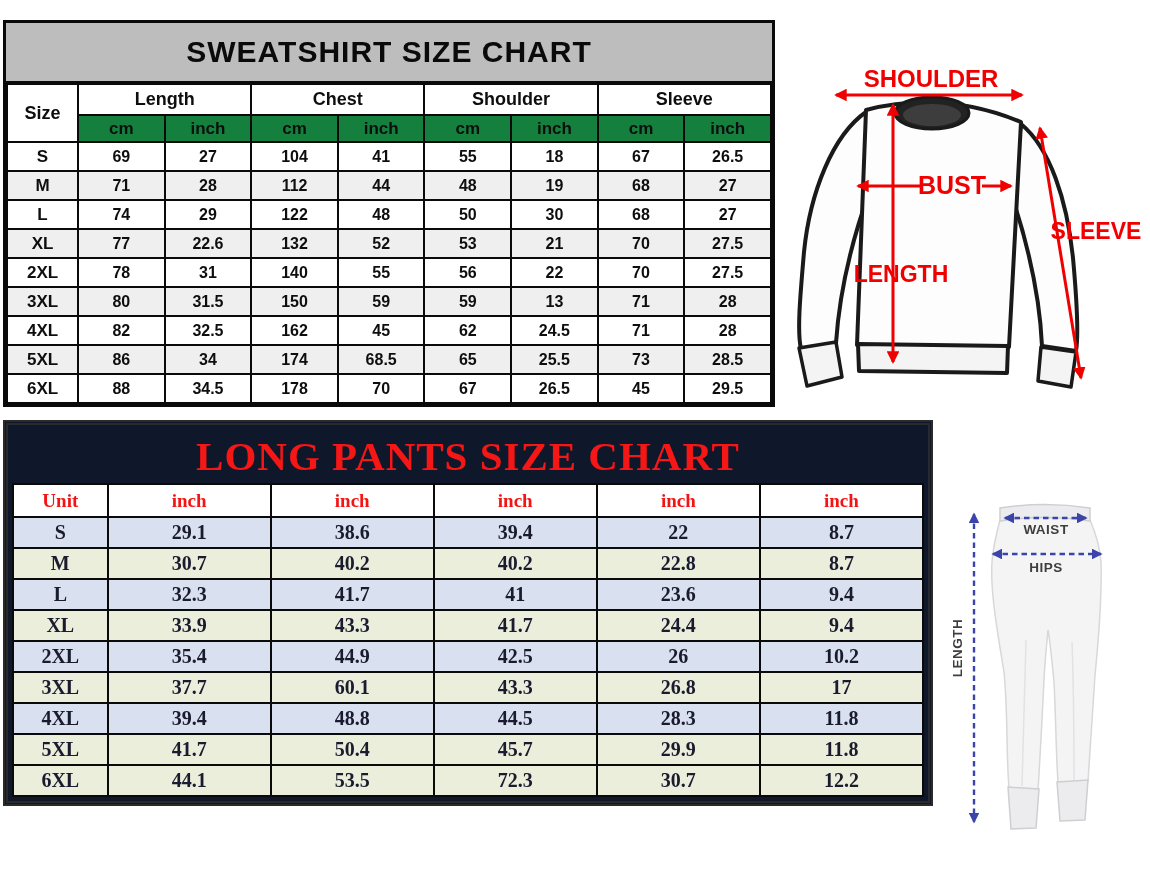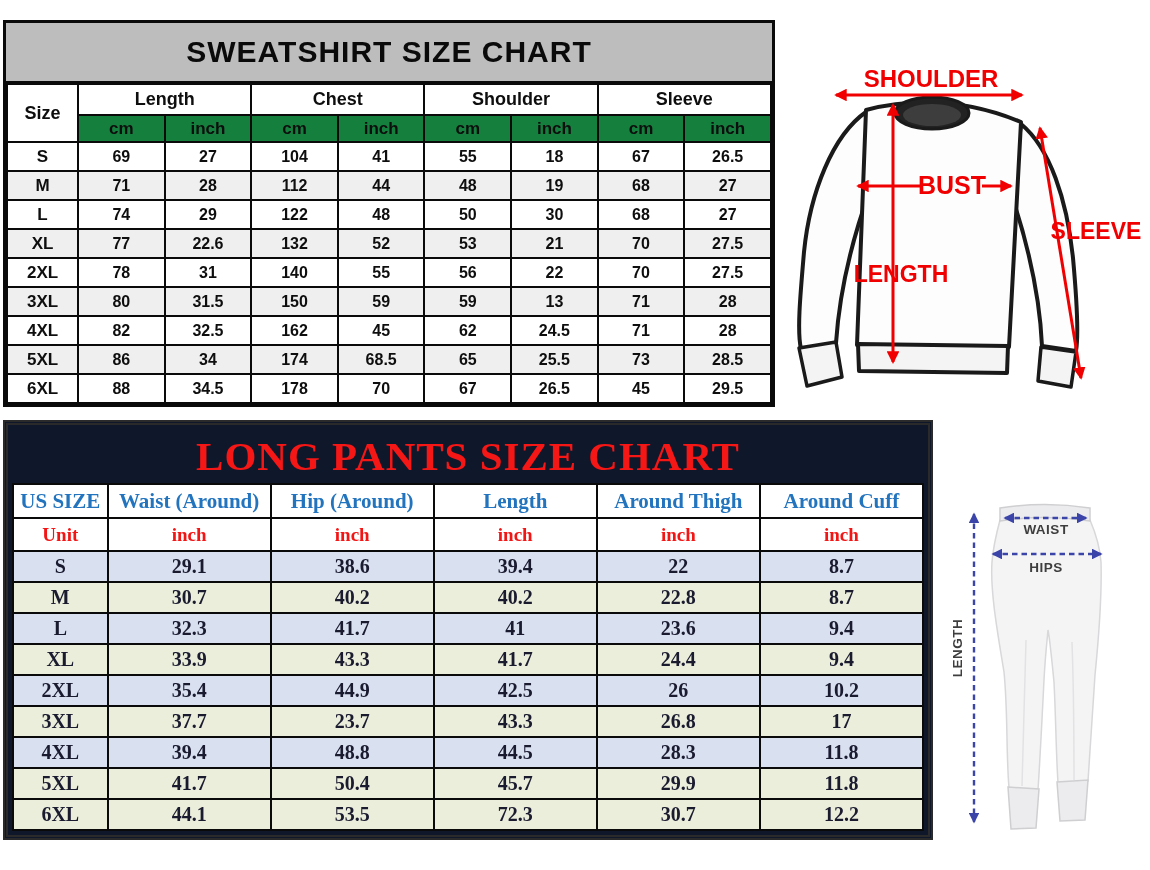--- a/index.html
+++ b/index.html
@@ -243,28 +243,20 @@
     <table class="pants-table">
       <colgroup>
         <col style="width:10.4%">
         <col style="width:17.92%">
           <col style="width:17.92%">
           <col style="width:17.92%">
         <col style="width:17.92%">
           <col style="width:17.92%">
       </colgroup>
       <thead>
-        <tr class="heads">
-          <th>US SIZE</th>
-          <th>Waist (Around)</th>
-          <th>Hip (Around)</th>
-          <th>Length</th>
-          <th>Around Thigh</th>
-          <th>Around Cuff</th>
-        </tr>
         <tr class="unit-row">
           <td>Unit</td>
           <td>inch</td>
           <td>inch</td>
           <td>inch</td>
           <td>inch</td>
           <td>inch</td>
         </tr>
       </thead>
       <tbody>
@@ -304,21 +296,21 @@
             <td class="size-col">2XL</td>
             <td>35.4</td>
             <td>44.9</td>
             <td>42.5</td>
             <td>26</td>
             <td>10.2</td>
           </tr>
           <tr class="tone-cream">
             <td class="size-col">3XL</td>
             <td>37.7</td>
-            <td>23.7</td>
+            <td>60.1</td>
             <td>43.3</td>
             <td>26.8</td>
             <td>17</td>
           </tr>
           <tr class="tone-blue">
             <td class="size-col">4XL</td>
             <td>39.4</td>
             <td>48.8</td>
             <td>44.5</td>
             <td>28.3</td>

